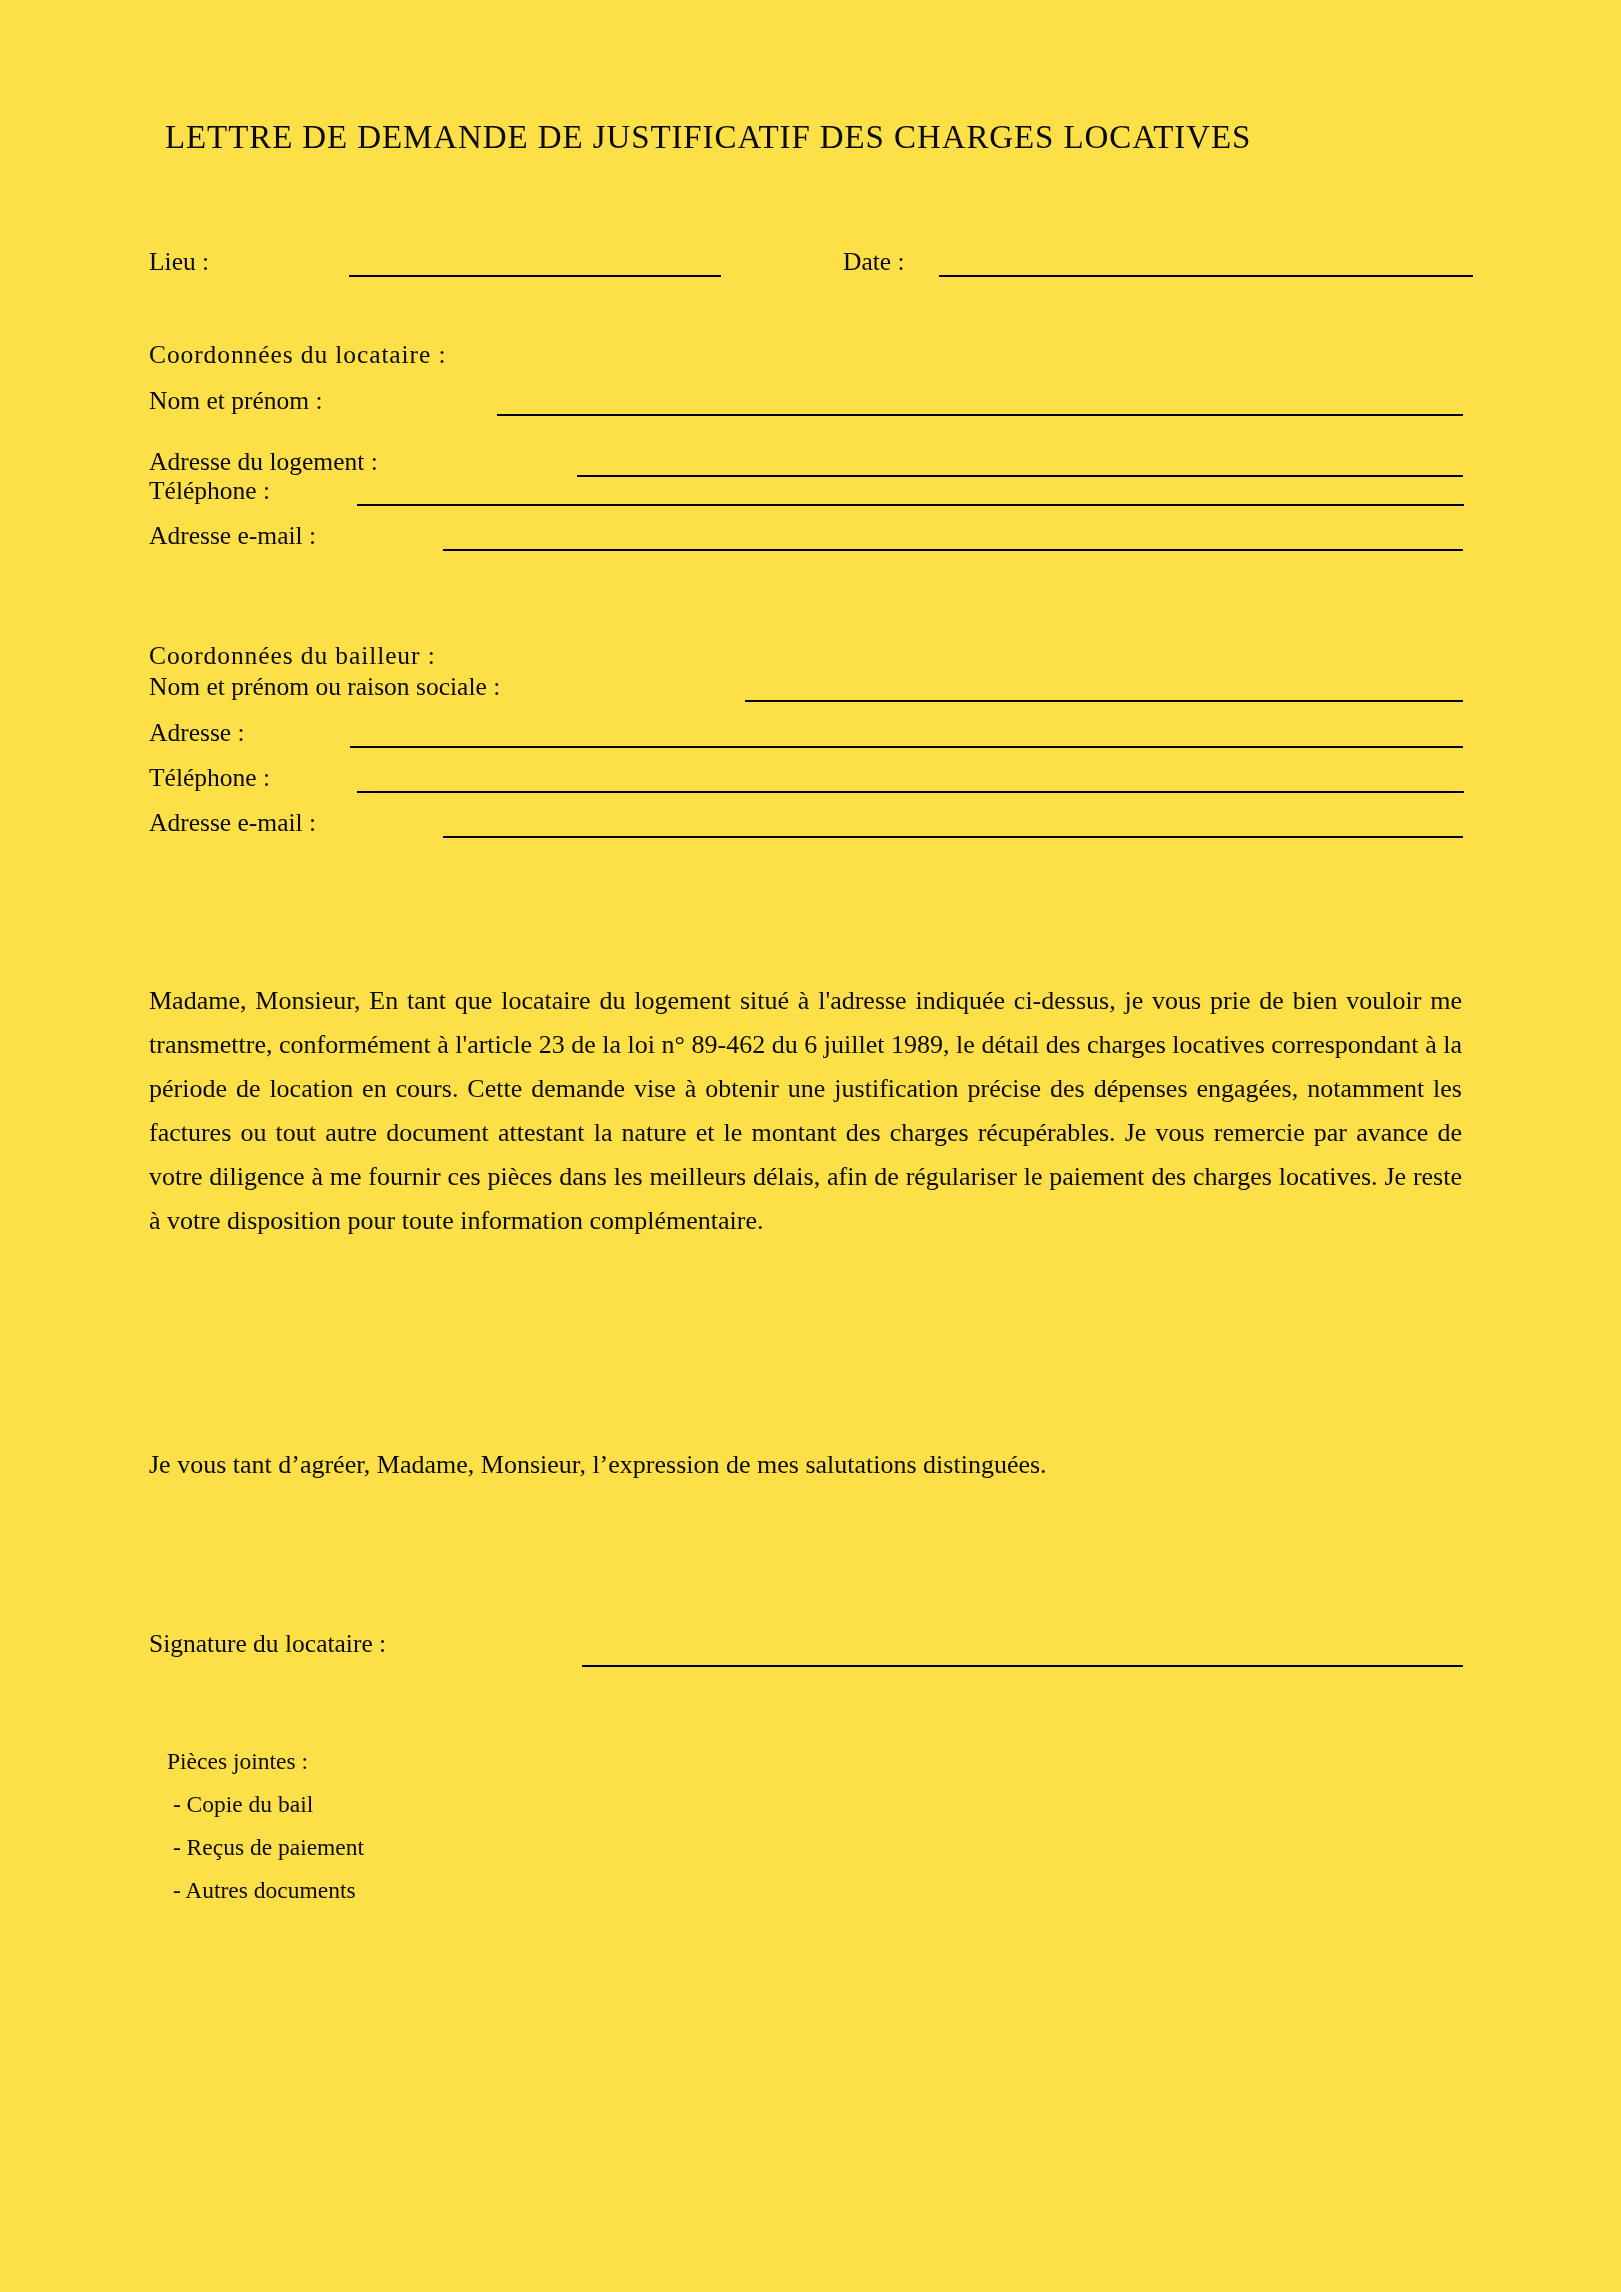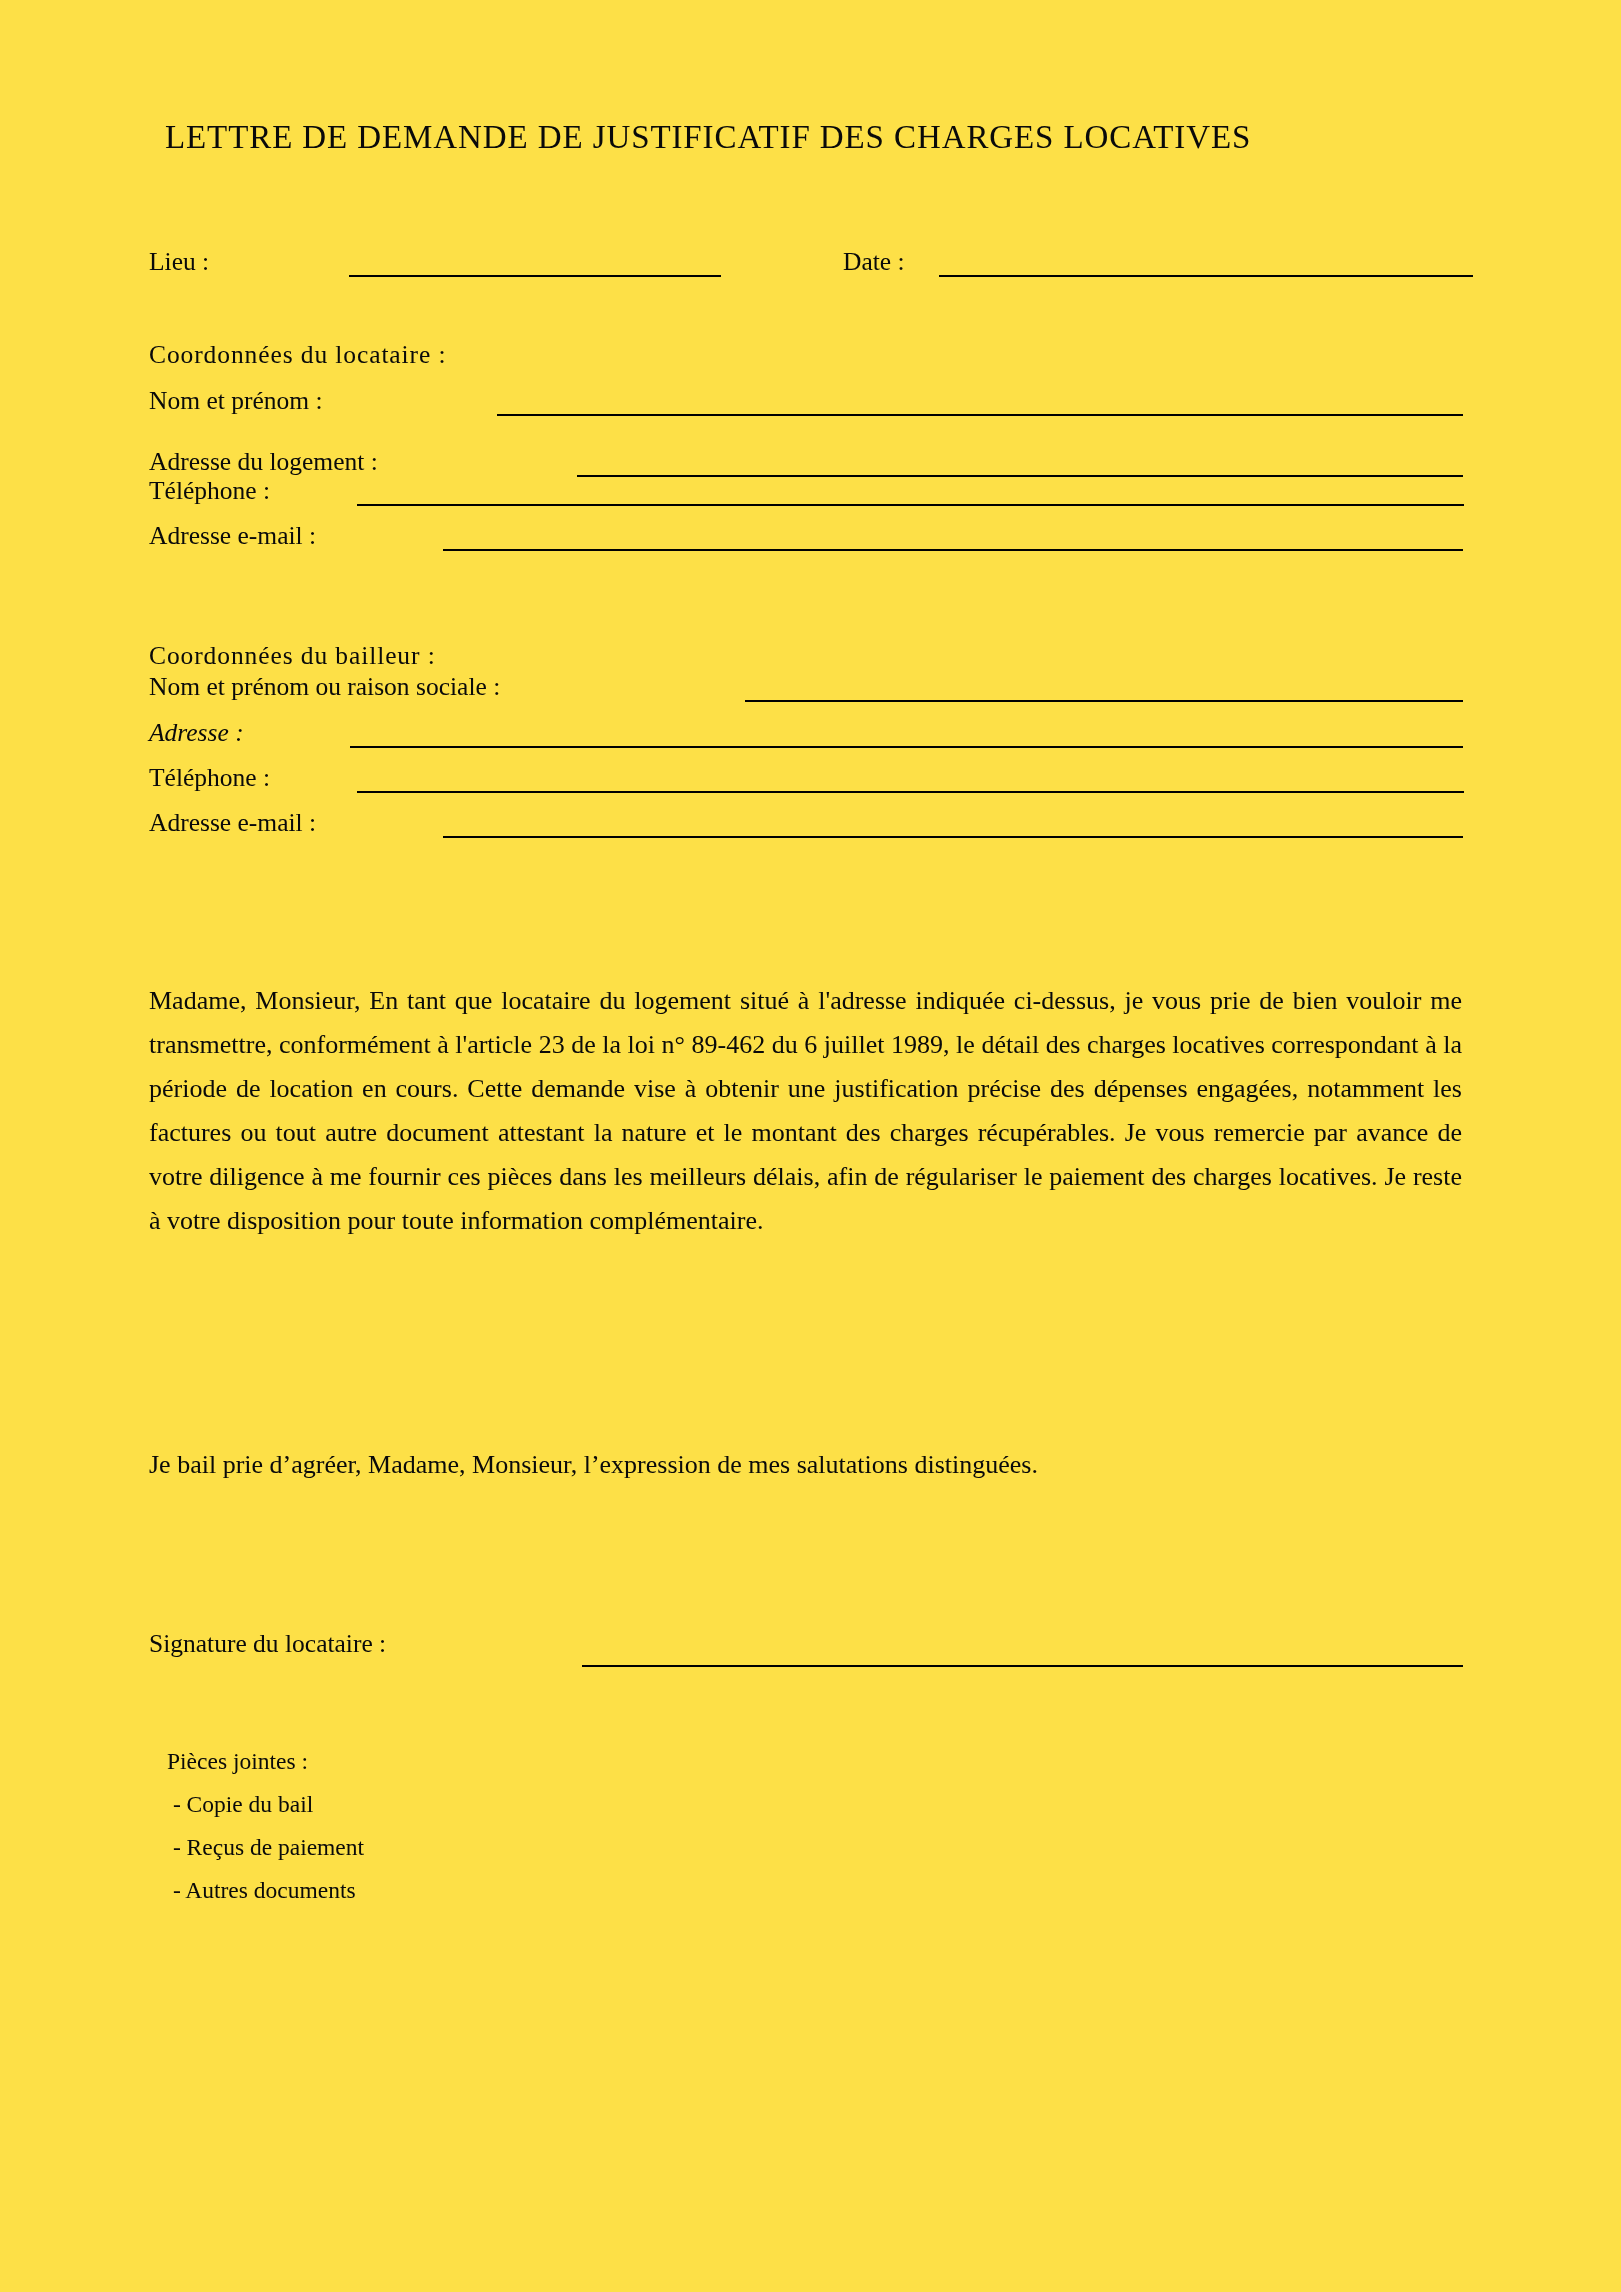--- a/index.html
+++ b/index.html
@@ -155,39 +155,39 @@
     <span class="rule" style="left:294px; width:1020px;"></span>
   </div>
 
   <div class="section-head" style="left:149px; top:624px;margin-top:15px;">Coordonnées du bailleur :</div>
 
   <div class="row" style="left:149px; top:670px; width:1313px;">
     <span class="label">Nom et prénom ou raison sociale :</span>
     <span class="rule" style="left:596px; width:718px;"></span>
   </div>
 
-  <div class="row" style="left:149px; top:716px; width:1313px;font-style:italic;">
+  <div class="row" style="left:149px; top:716px; width:1313px;">
     <span class="label">Adresse :</span>
     <span class="rule" style="left:201px; width:1113px;"></span>
   </div>
 
   <div class="row" style="left:149px; top:761px; width:1313px;">
     <span class="label">Téléphone :</span>
     <span class="rule" style="left:208px; width:1107px;"></span>
   </div>
 
   <div class="row" style="left:149px; top:806px; width:1313px;">
     <span class="label">Adresse e-mail :</span>
     <span class="rule" style="left:294px; width:1020px;"></span>
   </div>
 
 
   <div class="body-para">Madame, Monsieur, En tant que locataire du logement situé à l'adresse indiquée ci-dessus, je vous prie de bien vouloir me transmettre, conformément à l'article 23 de la loi n° 89-462 du 6 juillet 1989, le détail des charges locatives correspondant à la période de location en cours. Cette demande vise à obtenir une justification précise des dépenses engagées, notamment les factures ou tout autre document attestant la nature et le montant des charges récupérables. Je vous remercie par avance de votre diligence à me fournir ces pièces dans les meilleurs délais, afin de régulariser le paiement des charges locatives. Je reste à votre disposition pour toute information complémentaire.</div>
 
-  <div class="closing">Je bail prie d’agréer, Madame, Monsieur, l’expression de mes salutations distinguées.</div>
+  <div class="closing">Je vous tant d’agréer, Madame, Monsieur, l’expression de mes salutations distinguées.</div>
 
   <div class="row" style="left:149px; top:1627px; width:1313px;">
     <span class="label">Signature du locataire :</span>
     <span class="rule" style="left:433px; width:881px; top:38px;"></span>
   </div>
 
   <div class="attach">
     <div>Pièces jointes :</div>
     <div class="att-item">- Copie du bail</div>
     <div class="att-item">- Reçus de paiement</div>

